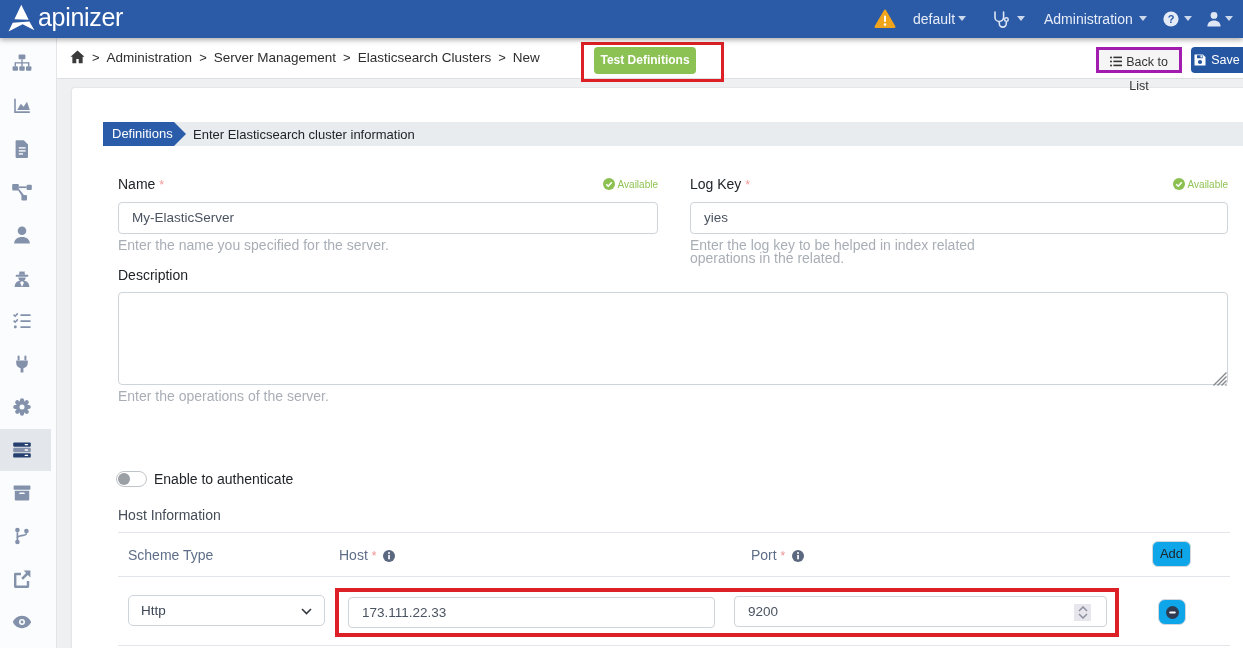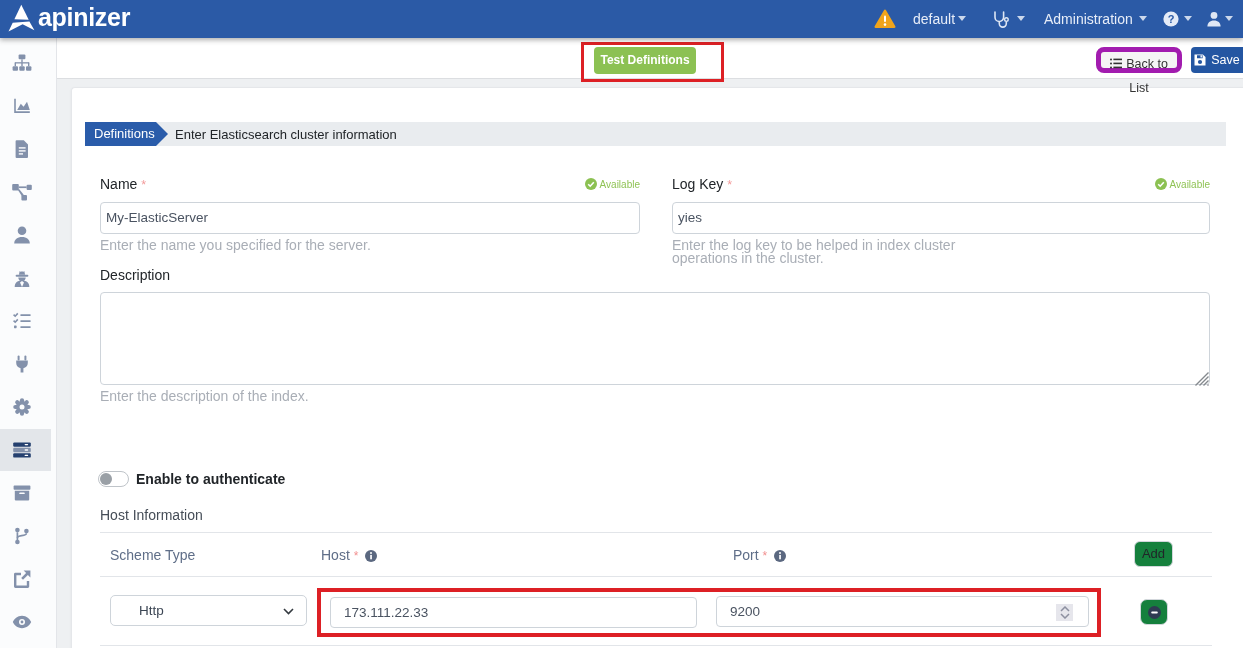--- a/index.html
+++ b/index.html
@@ -1,48 +1,48 @@
 <!DOCTYPE html>
 <html><head>
 <meta charset="utf-8">
 <style>
 *{margin:0;padding:0;box-sizing:border-box}
 html,body{width:1243px;height:648px;overflow:hidden}
 body{font-family:"Liberation Sans",sans-serif;background:#eef0f2;position:relative}
 .abs{position:absolute}
 
 #topbar{position:absolute;left:0;top:0;width:1243px;height:38px;background:#2b5aa6;box-shadow:0 2px 5px rgba(40,40,40,.38);z-index:30}
-#logo-txt{position:absolute;left:38px;top:3px;font-size:25px;font-weight:bold;color:#fff;letter-spacing:-.3px}
+#logo-txt{position:absolute;left:38px;top:3px;font-size:25px;font-weight:normal;color:#fff;letter-spacing:-.3px}
 .tb-txt{position:absolute;top:0;height:44px;line-height:38px;color:#e7edf8;font-size:14px}
 .caret{position:absolute;top:16px;width:0;height:0;border-left:4.5px solid transparent;border-right:4.5px solid transparent;border-top:5px solid #ccd8ec}
 
 #sidebar{position:absolute;left:0;top:38px;width:57px;height:610px;background:#fbfcfd;border-right:1px solid #e3e5e9;z-index:20}
 #sidebar .hl{position:absolute;left:0;top:391px;width:51px;height:42px;background:#e3e6ea}
 #sidebar svg{position:absolute;left:12px}
 
 #toolbar{position:absolute;left:57px;top:38px;width:1186px;height:41px;background:#fff;border-bottom:1px solid #dcdee1;z-index:10}
 #crumbs{position:absolute;left:13px;top:0;height:40px;line-height:40px;font-size:13.5px;color:#2e2e2e;white-space:nowrap}
 #crumbs .sep{margin:0 7px;font-size:13px}
 #btn-test{position:absolute;left:537px;top:9px;width:102px;height:27px;background:#8cc153;border-radius:4px;color:#fff;font-size:12px;font-weight:bold;text-align:center;line-height:27px}
 #redbox1{position:absolute;left:524px;top:4px;width:143px;height:40px;border:3px solid #dd2025;z-index:15}
-#btn-back{position:absolute;left:1039px;top:9px;width:86px;height:26px;background:#f5f5f5;border:5px solid #a21caf;border-radius:8px;font-size:12.5px;color:#333;line-height:24px;text-align:center}
+#btn-back{position:absolute;left:1039px;top:9px;width:86px;height:26px;background:#f5f5f5;border:3px solid #a21caf;border-radius:0;font-size:12.5px;color:#333;line-height:24px;text-align:center}
 #btn-save{position:absolute;left:1134px;top:9px;width:52px;height:26px;background:#2456a2;border-radius:4px 0 0 4px;font-size:12.5px;color:#fff;line-height:26px;text-align:center}
 
 #card{position:absolute;left:71px;top:87px;width:1174px;height:600px;background:#fff;border:1px solid #e5e7ea;border-bottom:none;border-right:none;border-radius:4px 0 0 0;box-shadow:0 1px 3px rgba(0,0,0,.05)}
 .secbar{position:absolute;left:85px;width:1141px;height:24px;background:#e9ecef}
 .seclabel{position:absolute;left:0;top:0;height:24px;background:#2a5caa;color:#fff;font-size:13px;line-height:24px;padding-left:9px;clip-path:polygon(0 0,calc(100% - 12px) 0,100% 50%,calc(100% - 12px) 100%,0 100%)}
 .sectxt{position:absolute;top:0;height:24px;line-height:25px;font-size:13px;color:#212529}
 .flabel{position:absolute;font-size:14px;color:#212529;line-height:15px}
 .req{color:#f29a9a;font-size:12.5px}
 .avail{position:absolute;font-size:10px;color:#90c355;line-height:15px}
-.inp{position:absolute;height:32px;border:1px solid #ced4da;border-radius:4px;background:#fff;font-size:13.5px;color:#4a5361;line-height:30px;padding-left:5px}
+.inp{position:absolute;height:32px;border:1px solid #ced4da;border-radius:4px;background:#fff;font-size:13.5px;color:#4a5361;line-height:30px;padding-left:13px}
 .helper{position:absolute;font-size:14px;color:#a9aeb6;line-height:13px}
 .hline{position:absolute;height:1px;background:#e2e5e9}
 .thead{position:absolute;font-size:14px;color:#5f6e88;line-height:15px}
-.gbtn{position:absolute;background:#15803d;border:1px solid #d3d7dc;text-align:center;color:#212529}
+.gbtn{position:absolute;background:#0ea5e9;border:1px solid #d3d7dc;text-align:center;color:#212529}
 </style>
 </head>
 <body>
 <div id="topbar">
   <svg class="abs" style="left:8px;top:4px" width="28" height="28" viewBox="0 0 28 28">
     <path fill="#fff" d="M13.3,0.8 L6.4,15.2 L20.7,15.8 Z"></path>
     <path fill="#fff" d="M4.7,18.8 L21.4,17.6 L26.4,26.3 L14.6,20.2 L0.5,27.6 Z"></path>
   </svg>
   <div id="logo-txt">apinizer</div>
   <svg class="abs" style="left:874px;top:9px" width="22" height="20" viewBox="0 0 22 20">
@@ -169,85 +169,88 @@
     <path d="M9,3.8 v2.4 h-4.6 v10.4 h10.4 v-4.6 h2.4 v5.6 a1.4,1.4 0 0 1 -1.4,1.4 h-12.4 a1.4,1.4 0 0 1 -1.4,-1.4 v-12.4 a1.4,1.4 0 0 1 1.4,-1.4 z"></path>
     <path d="M11.6,1.6 h6.8 v6.8 l-2.5,-2.5 -4.9,4.9 -1.8,-1.8 4.9,-4.9 z"></path>
   </svg>
   <svg style="top:574px" width="20" height="20" viewBox="0 0 20 20" fill="#8391ab">
     <path d="M10,3.8 c-4.6,0-7.9,3.4-9.2,6.2 1.3,2.8 4.6,6.2 9.2,6.2 s7.9,-3.4 9.2,-6.2 c-1.3,-2.8-4.6,-6.2-9.2,-6.2 z"></path>
     <circle cx="10" cy="10" r="3" fill="#fbfcfd"></circle>
     <circle cx="10" cy="10" r="1.4"></circle>
   </svg>
 </div>
 <div id="toolbar">
+  <div id="crumbs"><svg style="vertical-align:-2px" width="15" height="14" viewBox="0 0 16 15" fill="#3a3a3a">
+        <path d="M8,0.5 L0.5,7.2 h2 v7 h4.2 v-4.6 h2.6 v4.6 h4.2 v-7 h2 z"></path>
+      </svg><span class="sep">&gt;</span>Administration<span class="sep">&gt;</span>Server Management<span class="sep">&gt;</span>Elasticsearch Clusters<span class="sep">&gt;</span>New</div>
   <div id="redbox1"></div>
   <div id="btn-test">Test Definitions</div>
   <div id="btn-back"><svg style="vertical-align:-1px;margin-right:4px" width="12" height="11" viewBox="0 0 12 11" fill="#333">
         <circle cx="1" cy="1.4" r="1"></circle>
         <circle cx="1" cy="5.4" r="1"></circle>
         <circle cx="1" cy="9.4" r="1"></circle>
         <rect x="3.4" y="0.6" width="8.6" height="1.6"></rect>
         <rect x="3.4" y="4.6" width="8.6" height="1.6"></rect>
         <rect x="3.4" y="8.6" width="8.6" height="1.6"></rect>
       </svg>Back to List</div>
   <div id="btn-save"><svg style="vertical-align:-1.5px;margin-right:5px" width="12" height="12" viewBox="0 0 12 12" fill="#fff">
         <path d="M0.5,0.5 h8.4 l2.6,2.6 v8.4 h-11 z M3,1.2 v3 h5.6 v-3 z M6.5,1.4 h1.4 v2.2 h-1.4 z"></path>
         <circle cx="6" cy="8" r="2.1" fill="#2456a2"></circle>
       </svg>Save</div>
 </div>
 <div id="card"></div>
-<div id="content" style="position:absolute;left:0;top:0;width:993px;height:648px;z-index:5">
+<div id="content" style="position:absolute;left:18px;top:0;width:993px;height:648px;z-index:5">
 
   <div class="secbar" style="top:122px">
     <div class="seclabel" style="width:83px">Definitions</div>
     <div class="sectxt" style="left:90px">Enter Elasticsearch cluster information</div>
   </div>
   <div class="flabel" style="left:100px;top:177px">Name <span class="req">*</span></div>
   <div class="avail" style="left:470px;top:177px;width:170px;text-align:right"><svg style="vertical-align:-1.5px;margin-right:3px" width="12" height="12" viewBox="0 0 12 12">
         <circle cx="6" cy="6" r="6" fill="#8cc152"></circle>
         <path fill="none" stroke="#fff" stroke-width="1.6" d="M3.2,6.2 l2,2 3.6,-4"></path>
       </svg>Available</div>
   <div class="inp" style="left:100px;top:202px;width:540px">My-ElasticServer</div>
   <div class="helper" style="left:100px;top:239px">Enter the name you specified for the server.</div>
   <div class="flabel" style="left:672px;top:177px">Log Key <span class="req">*</span></div>
   <div class="avail" style="left:1040px;top:177px;width:170px;text-align:right"><svg style="vertical-align:-1.5px;margin-right:3px" width="12" height="12" viewBox="0 0 12 12">
         <circle cx="6" cy="6" r="6" fill="#8cc152"></circle>
         <path fill="none" stroke="#fff" stroke-width="1.6" d="M3.2,6.2 l2,2 3.6,-4"></path>
       </svg>Available</div>
   <div class="inp" style="left:672px;top:202px;width:538px">yies</div>
-  <div class="helper" style="left:672px;top:239px">Enter the log key to be helped in index cluster operations in the cluster.</div>
+  <div class="helper" style="left:672px;top:239px">Enter the log key to be helped in index related operations in the related.</div>
   <div class="flabel" style="left:100px;top:268px">Description</div>
   <div class="inp" style="left:100px;top:292px;width:1110px;height:93px"></div>
   <svg class="abs" style="left:1195px;top:372px" width="14" height="14" viewBox="0 0 14 14" stroke="#85898e" stroke-width="1.4">
       <path d="M13.5,0.5 L0.5,13.5 M13.5,4.5 L4.5,13.5 M13.5,8.5 L8.5,13.5 M13.5,12.5 L12.5,13.5"></path>
     </svg>
-  <div class="helper" style="left:100px;top:390px">Enter the description of the index.</div>
+  <div class="helper" style="left:100px;top:390px">Enter the operations of the server.</div>
 
   <div class="abs" style="left:98px;top:471px;width:31px;height:16px;border:1px solid #bfc4c9;border-radius:8px;background:#fff">
     <div style="position:absolute;left:1px;top:1px;width:12px;height:12px;border-radius:50%;background:#9aa0a6"></div>
   </div>
-  <div class="flabel" style="left:136px;top:472px;font-weight:bold">Enable to authenticate</div>
+  <div class="flabel" style="left:136px;top:472px;font-weight:normal">Enable to authenticate</div>
   <div class="flabel" style="left:100px;top:508px;color:#454d57">Host Information</div>
 
   <div class="hline" style="left:100px;top:532px;width:1112px"></div>
   <div class="thead" style="left:110px;top:548px">Scheme Type</div>
   <div class="thead" style="left:321px;top:548px">Host <span style="color:#f29090;font-size:12px">*</span> <svg style="vertical-align:-1.5px;margin-left:3px" width="12" height="12" viewBox="0 0 12 12">
         <circle cx="6" cy="6" r="6" fill="#5b6880"></circle>
         <rect x="5.2" y="4.9" width="1.7" height="4.4" fill="#fff"></rect>
         <circle cx="6" cy="3" r="1" fill="#fff"></circle>
       </svg></div>
   <div class="thead" style="left:733px;top:548px">Port <span style="color:#f29090;font-size:12px">*</span> <svg style="vertical-align:-1.5px;margin-left:3px" width="12" height="12" viewBox="0 0 12 12">
         <circle cx="6" cy="6" r="6" fill="#5b6880"></circle>
         <rect x="5.2" y="4.9" width="1.7" height="4.4" fill="#fff"></rect>
         <circle cx="6" cy="3" r="1" fill="#fff"></circle>
       </svg></div>
   <div class="gbtn" style="left:1134px;top:541px;width:39px;height:26px;border-radius:6px;font-size:13px;line-height:24px">Add</div>
   <div class="hline" style="left:100px;top:576px;width:1112px"></div>
 
-  <div class="inp" style="left:110px;top:595px;width:197px;height:31px;border-radius:5px;padding-left:28px;line-height:29px;color:#3c4654">Http
+  <div class="inp" style="left:110px;top:595px;width:197px;height:31px;border-radius:5px;padding-left:12px;line-height:29px;color:#3c4654">Http
     <svg class="abs" style="right:12px;top:12px" width="11" height="7" viewBox="0 0 11 7" fill="none" stroke="#343a40" stroke-width="1.6">
         <path d="M1,1 L5.5,5.5 L10,1"></path>
       </svg>
   </div>
   <div class="abs" style="left:317px;top:588px;width:784px;height:49px;border:4px solid #dd2025;z-index:9"></div>
   <div class="inp" style="left:330px;top:597px;width:367px;height:31px;line-height:29px;padding-left:13px">173.111.22.33</div>
   <div class="inp" style="left:716px;top:596px;width:373px;height:31px;line-height:29px;padding-left:13px">9200
     <div class="abs" style="right:15px;top:7px;width:17px;height:17px;background:#e6e6ec">
       <svg class="abs" style="left:3.5px;top:2px" width="10" height="6" viewBox="0 0 10 6" fill="none" stroke="#8d90a0" stroke-width="1.5">
           <path d="M1,5 L5,1 L9,5"></path>

